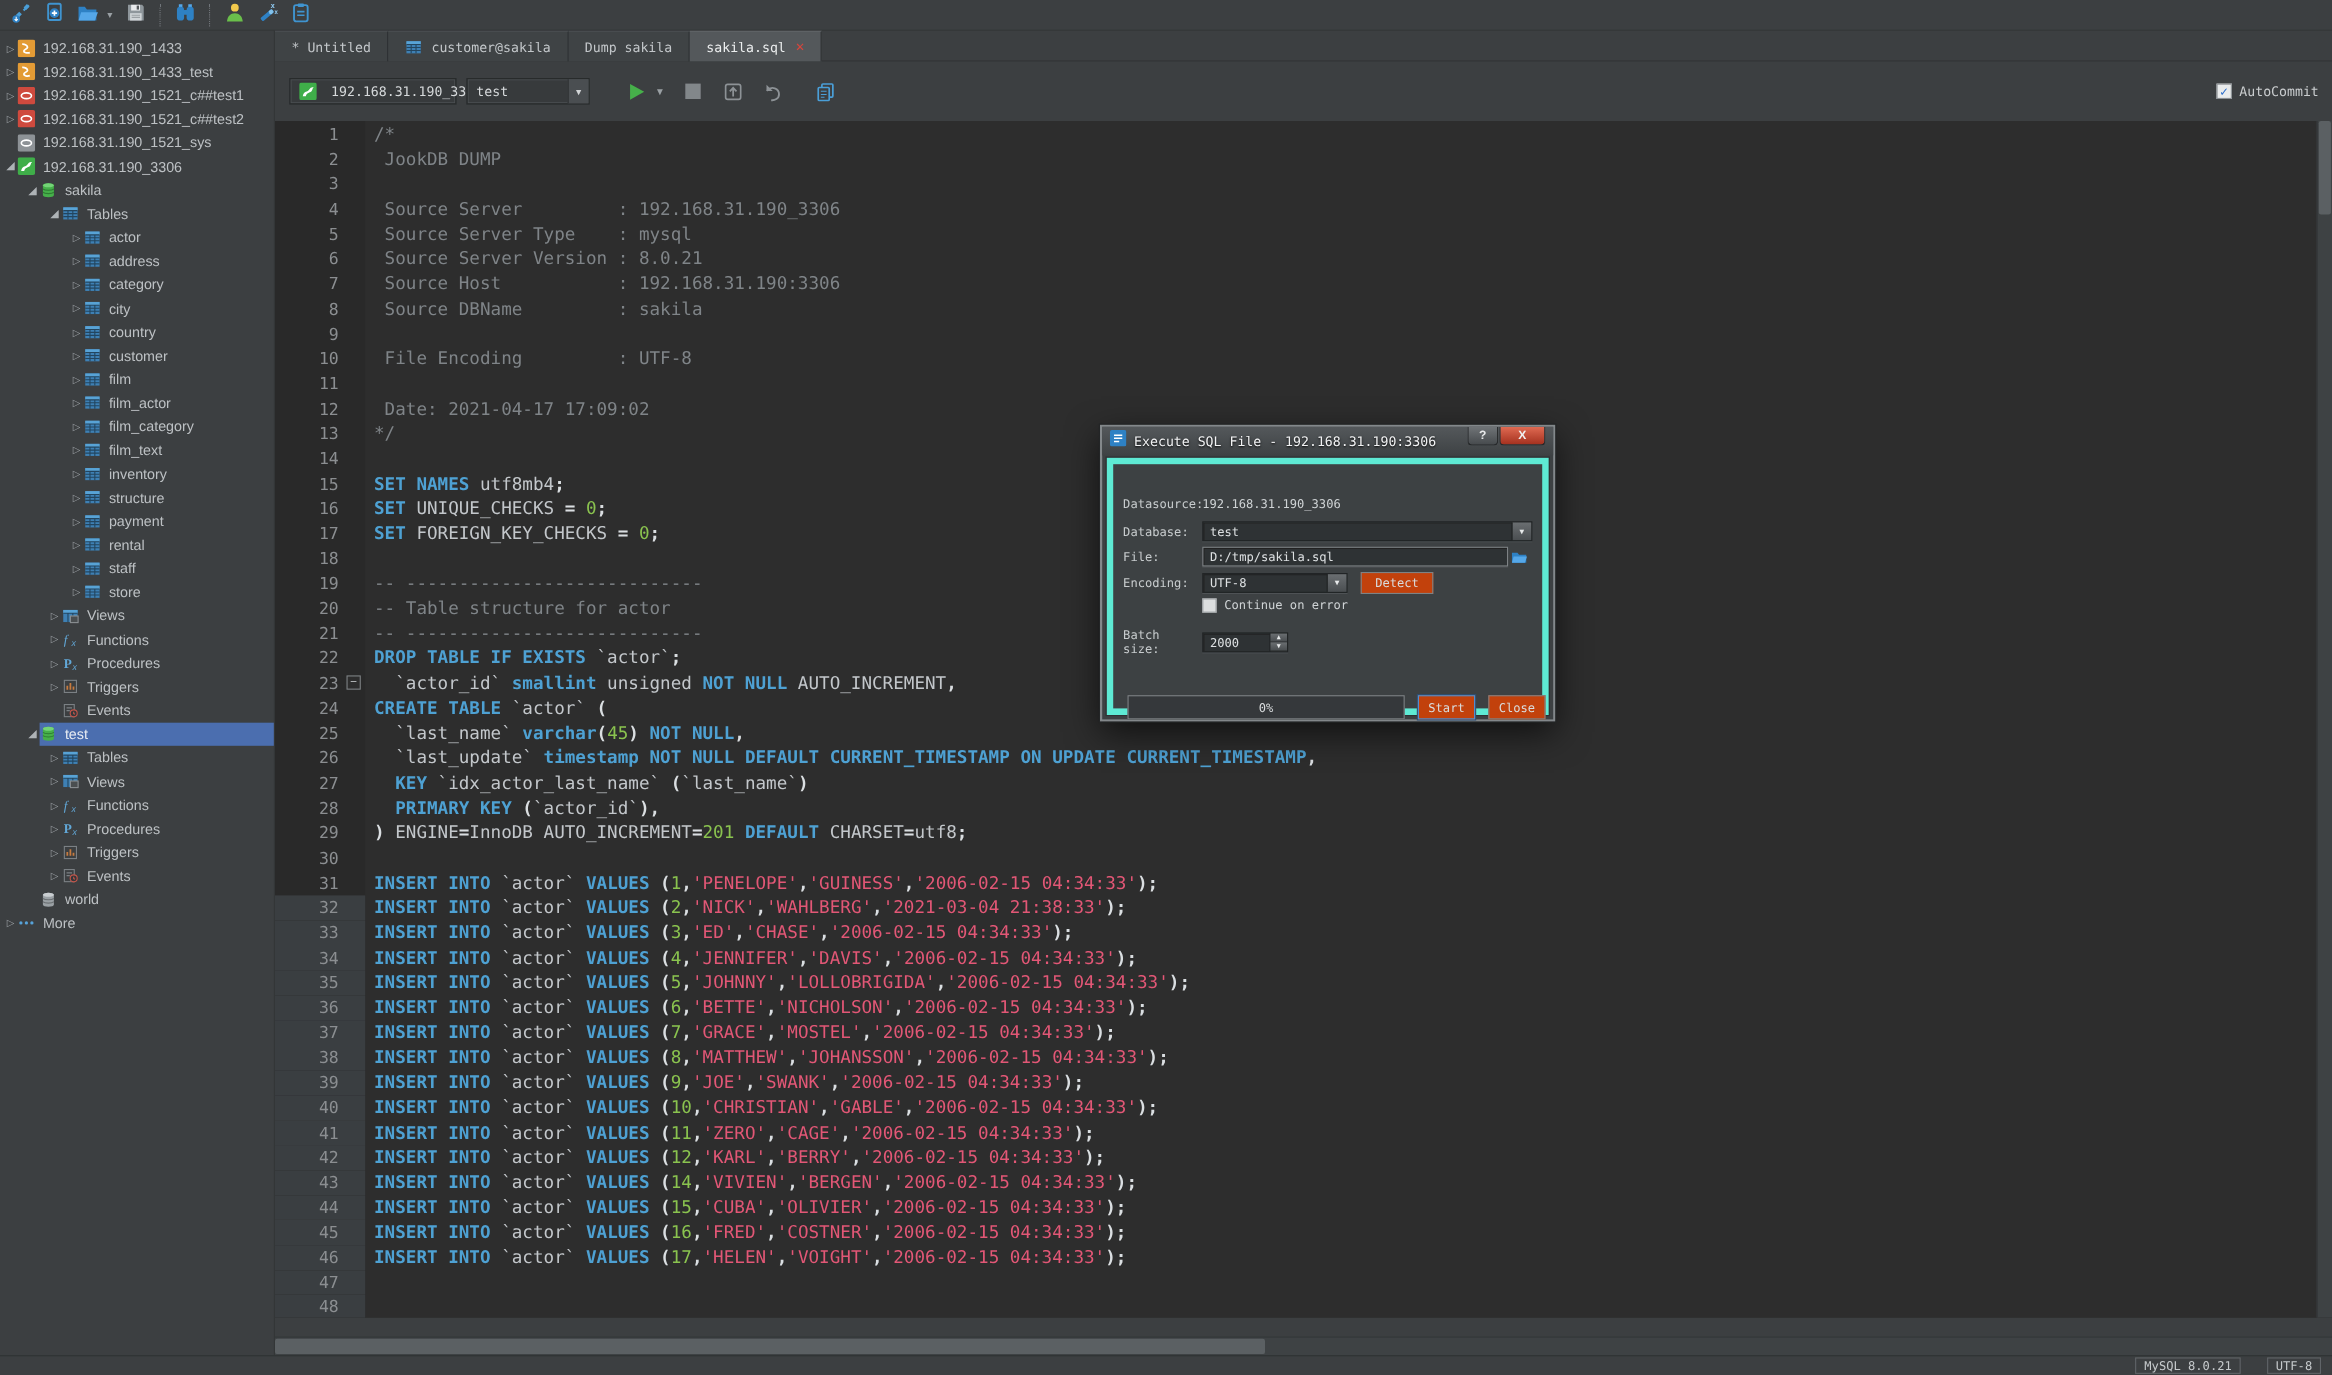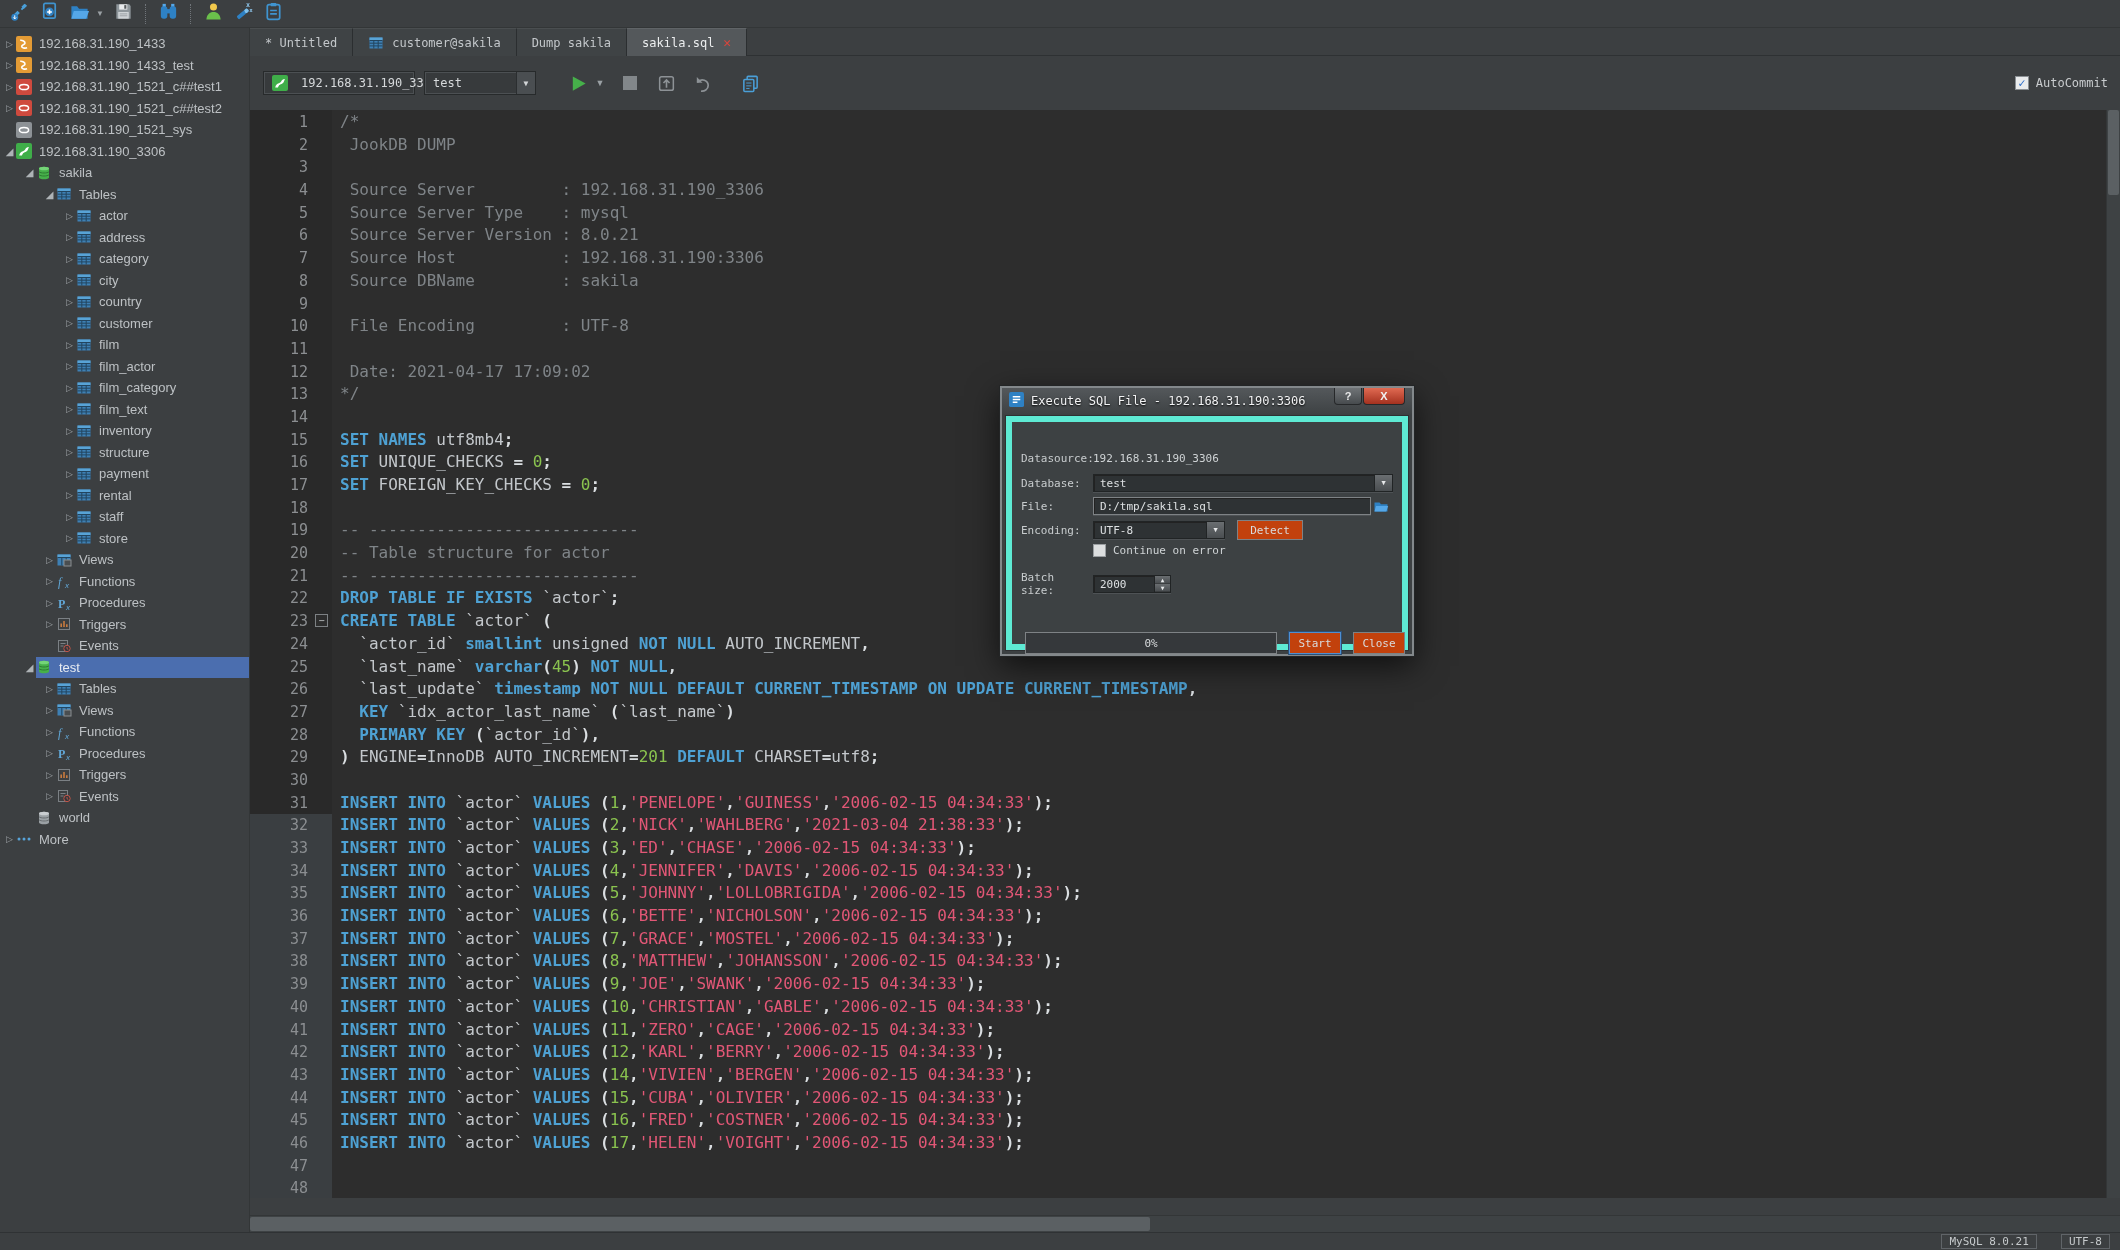--- a/index.html
+++ b/index.html
@@ -847,22 +847,22 @@
         <div class="cl"><span class="c">*/</span></div>
         <div class="cl"></div>
         <div class="cl"><span class="k">SET NAMES</span><span class="d"> utf8mb4</span><span class="b">;</span></div>
         <div class="cl"><span class="k">SET</span><span class="d"> UNIQUE_CHECKS </span><span class="b">= </span><span class="n">0</span><span class="b">;</span></div>
         <div class="cl"><span class="k">SET</span><span class="d"> FOREIGN_KEY_CHECKS </span><span class="b">= </span><span class="n">0</span><span class="b">;</span></div>
         <div class="cl"></div>
         <div class="cl"><span class="c">-- ----------------------------</span></div>
         <div class="cl"><span class="c">-- Table structure for actor</span></div>
         <div class="cl"><span class="c">-- ----------------------------</span></div>
         <div class="cl"><span class="k">DROP TABLE IF EXISTS</span><span class="d"> `actor`</span><span class="b">;</span></div>
+        <div class="cl"><span class="d">  `actor_id` </span><span class="k">smallint</span><span class="d"> unsigned </span><span class="k">NOT NULL</span><span class="d"> AUTO_INCREMENT</span><span class="b">,</span></div>
         <div class="cl"><span class="k">CREATE TABLE</span><span class="d"> `actor` </span><span class="b">(</span></div>
-        <div class="cl"><span class="d">  `actor_id` </span><span class="k">smallint</span><span class="d"> unsigned </span><span class="k">NOT NULL</span><span class="d"> AUTO_INCREMENT</span><span class="b">,</span></div>
         <div class="cl"><span class="d">  `last_name` </span><span class="k">varchar</span><span class="b">(</span><span class="n">45</span><span class="b">) </span><span class="k">NOT NULL</span><span class="b">,</span></div>
         <div class="cl"><span class="d">  `last_update` </span><span class="k">timestamp</span><span class="d"> </span><span class="k">NOT NULL DEFAULT</span><span class="d"> </span><span class="k">CURRENT_TIMESTAMP</span><span class="d"> </span><span class="k">ON UPDATE</span><span class="d"> </span><span class="k">CURRENT_TIMESTAMP</span><span class="b">,</span></div>
         <div class="cl"><span class="d">  </span><span class="k">KEY</span><span class="d"> `idx_actor_last_name` </span><span class="b">(</span><span class="d">`last_name`</span><span class="b">)</span></div>
         <div class="cl"><span class="d">  </span><span class="k">PRIMARY KEY</span><span class="d"> </span><span class="b">(</span><span class="d">`actor_id`</span><span class="b">),</span></div>
         <div class="cl"><span class="b">) </span><span class="d">ENGINE</span><span class="b">=</span><span class="d">InnoDB AUTO_INCREMENT</span><span class="b">=</span><span class="n">201</span><span class="d"> </span><span class="k">DEFAULT</span><span class="d"> CHARSET</span><span class="b">=</span><span class="d">utf8</span><span class="b">;</span></div>
         <div class="cl"></div>
         <div class="cl"><span class="k">INSERT INTO</span><span class="d"> `actor` </span><span class="k">VALUES</span><span class="d"> </span><span class="b">(</span><span class="n">1</span><span class="b">,</span><span class="s">'PENELOPE'</span><span class="b">,</span><span class="s">'GUINESS'</span><span class="b">,</span><span class="s">'2006-02-15 04:34:33'</span><span class="b">);</span></div>
         <div class="cl"><span class="k">INSERT INTO</span><span class="d"> `actor` </span><span class="k">VALUES</span><span class="d"> </span><span class="b">(</span><span class="n">2</span><span class="b">,</span><span class="s">'NICK'</span><span class="b">,</span><span class="s">'WAHLBERG'</span><span class="b">,</span><span class="s">'2021-03-04 21:38:33'</span><span class="b">);</span></div>
         <div class="cl"><span class="k">INSERT INTO</span><span class="d"> `actor` </span><span class="k">VALUES</span><span class="d"> </span><span class="b">(</span><span class="n">3</span><span class="b">,</span><span class="s">'ED'</span><span class="b">,</span><span class="s">'CHASE'</span><span class="b">,</span><span class="s">'2006-02-15 04:34:33'</span><span class="b">);</span></div>
         <div class="cl"><span class="k">INSERT INTO</span><span class="d"> `actor` </span><span class="k">VALUES</span><span class="d"> </span><span class="b">(</span><span class="n">4</span><span class="b">,</span><span class="s">'JENNIFER'</span><span class="b">,</span><span class="s">'DAVIS'</span><span class="b">,</span><span class="s">'2006-02-15 04:34:33'</span><span class="b">);</span></div>

